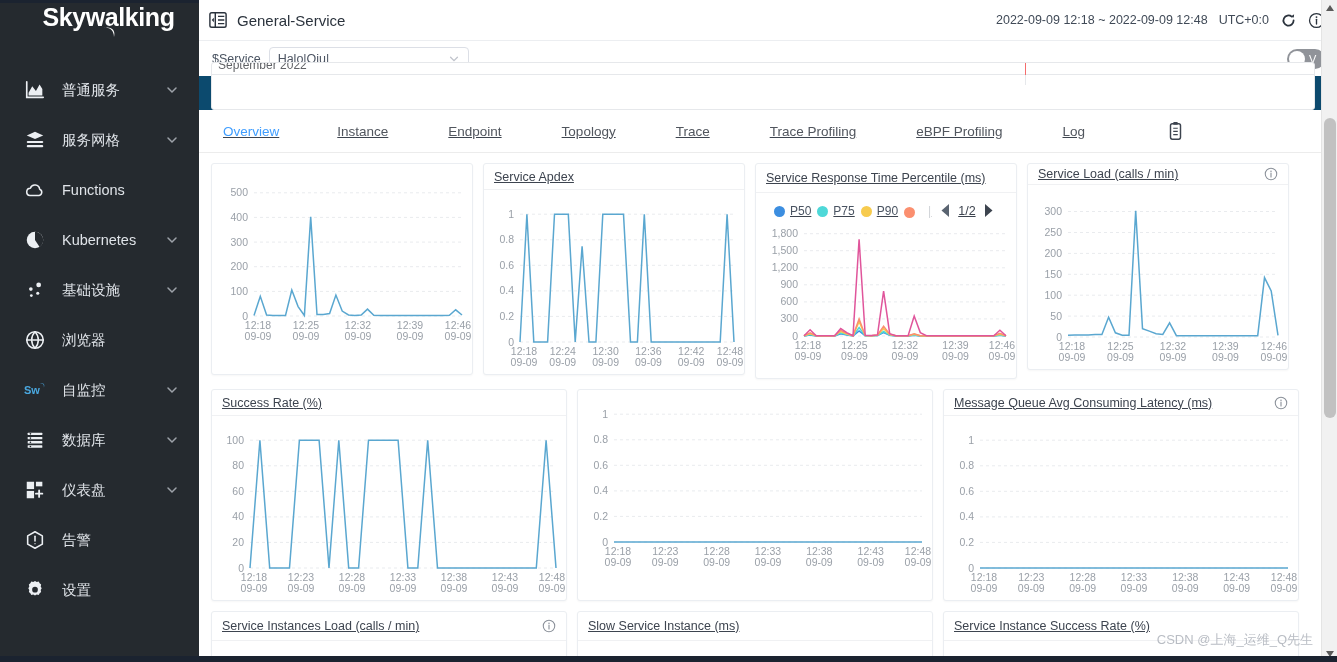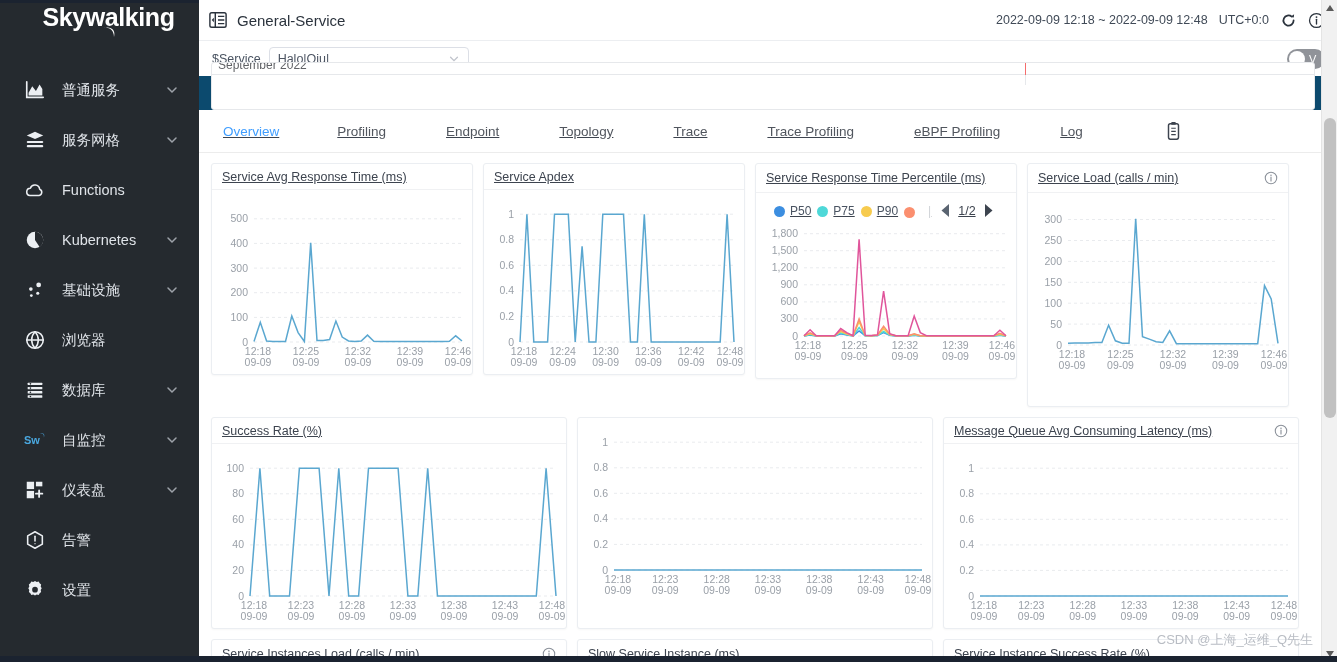--- a/index.html
+++ b/index.html
@@ -271,46 +271,46 @@
               <circle cx="12" cy="12" r="9"></circle>
               <path d="M3 12 h18"></path>
               <path d="M12 3 a13 13 0 0 1 0 18 a13 13 0 0 1 0 -18"></path>
             </svg>
           </span>
           <span class="nav-label">浏览器</span>
           <span class="nav-chev"></span>
         </div>
         <div class="nav-item">
           <span class="nav-ico">
+            <svg width="24" height="22" viewBox="0 0 26 22">
+              <text x="0" y="16" font-family="Liberation Sans, sans-serif" font-size="13" font-weight="bold" fill="#4aa8e0">Sw</text>
+              <path d="M19 3 C23 2 25 5 23.5 8 C24 4 22 2.5 19 3 Z" fill="#4aa8e0"></path>
+            </svg>
+          </span>
+          <span class="nav-label">自监控</span>
+          <span class="nav-chev">
+            <svg width="14" height="14" viewBox="0 0 14 14">
+              <path d="M3 5 L7 9 L11 5" fill="none" stroke="#c6cbd2" stroke-width="1.5" stroke-linecap="round"></path>
+            </svg>
+          </span>
+        </div>
+        <div class="nav-item">
+          <span class="nav-ico">
             <svg width="22" height="22" viewBox="0 0 24 24">
               <rect x="4" y="4" width="16" height="2.6" rx="0.6" fill="#eceff3"></rect>
               <rect x="4" y="8.6" width="16" height="2.6" rx="0.6" fill="#eceff3"></rect>
               <rect x="4" y="13.2" width="16" height="2.6" rx="0.6" fill="#eceff3"></rect>
               <rect x="4" y="17.8" width="16" height="2.6" rx="0.6" fill="#eceff3"></rect>
               <circle cx="7" cy="5.3" r="0.9" fill="#252a2f"></circle>
               <circle cx="7" cy="9.9" r="0.9" fill="#252a2f"></circle>
               <circle cx="7" cy="14.5" r="0.9" fill="#252a2f"></circle>
               <circle cx="7" cy="19.1" r="0.9" fill="#252a2f"></circle>
             </svg>
           </span>
           <span class="nav-label">数据库</span>
-          <span class="nav-chev">
-            <svg width="14" height="14" viewBox="0 0 14 14">
-              <path d="M3 5 L7 9 L11 5" fill="none" stroke="#c6cbd2" stroke-width="1.5" stroke-linecap="round"></path>
-            </svg>
-          </span>
-        </div>
-        <div class="nav-item">
-          <span class="nav-ico">
-            <svg width="24" height="22" viewBox="0 0 26 22">
-              <text x="0" y="16" font-family="Liberation Sans, sans-serif" font-size="13" font-weight="bold" fill="#4aa8e0">Sw</text>
-              <path d="M19 3 C23 2 25 5 23.5 8 C24 4 22 2.5 19 3 Z" fill="#4aa8e0"></path>
-            </svg>
-          </span>
-          <span class="nav-label">自监控</span>
           <span class="nav-chev">
             <svg width="14" height="14" viewBox="0 0 14 14">
               <path d="M3 5 L7 9 L11 5" fill="none" stroke="#c6cbd2" stroke-width="1.5" stroke-linecap="round"></path>
             </svg>
           </span>
         </div>
         <div class="nav-item">
           <span class="nav-ico">
             <svg width="22" height="22" viewBox="0 0 24 24">
               <rect x="3" y="3" width="8" height="8" fill="#eceff3"></rect>
@@ -403,41 +403,38 @@
       <div class="dp-head">
         <span class="dp-month">September 2022</span>
         <span class="dp-divider"></span>
         <span class="dp-divider2"></span>
       </div>
     </div>
 
     <div class="content">
       <div class="tabs" id="tabs">
           <div class="tab active" style="margin-right: 38px;">Overview</div>
-          <div class="tab" style="margin-right: 40px;">Profiling</div>
+          <div class="tab" style="margin-right: 40px;">Instance</div>
           <div class="tab" style="margin-right: 40px;">Endpoint</div>
           <div class="tab" style="margin-right: 40px;">Topology</div>
           <div class="tab" style="margin-right: 40px;">Trace</div>
           <div class="tab" style="margin-right: 40px;">Trace Profiling</div>
           <div class="tab" style="margin-right: 40px;">eBPF Profiling</div>
           <div class="tab" style="margin-right: 44px;">Log</div>
           <span class="tab-ico">
             <svg width="17" height="20" viewBox="0 0 18 22">
               <rect x="3.5" y="3" width="11" height="17" rx="2" fill="none" stroke="#3d444f" stroke-width="1.6"></rect>
               <rect x="6.5" y="1" width="5" height="3.2" rx="1" fill="#3d444f"></rect>
               <path d="M6.5 8 h5 M6.5 11.5 h5 M6.5 15 h5" stroke="#3d444f" stroke-width="1.3"></path>
             </svg>
           </span>
         </div>
       <div class="grid" id="grid">
           <div class="row">
             <div class="card" style="width: 262px; height: 212px;">
-              <div class="card-head">
-                <span class="card-title">Service Avg Response Time (ms)</span>
-              </div>
               <div class="card-body">
                 <div>
                   <svg class="plot" width="256" height="176">
                     <line class="gridline" x1="38" y1="146.0" x2="246" y2="146.0"></line>
                     <text class="ax-text" x="32" y="149.5" text-anchor="end">0</text>
                     <line class="gridline" x1="38" y1="121.4" x2="246" y2="121.4"></line>
                     <text class="ax-text" x="32" y="124.9" text-anchor="end">100</text>
                     <line class="gridline" x1="38" y1="96.7" x2="246" y2="96.7"></line>
                     <text class="ax-text" x="32" y="100.2" text-anchor="end">200</text>
                     <line class="gridline" x1="38" y1="72.1" x2="246" y2="72.1"></line>
@@ -560,21 +557,21 @@
                     <text class="ax-text-x" x="242.0" y="140.0">09-09</text>
                     <path class="serie" d="M44.0 115.9 L50.1 114.9 L56.2 115.9 L62.4 115.9 L68.5 115.9 L74.6 115.9 L80.7 113.7 L86.8 114.9 L93.0 115.9 L99.1 110.9 L105.2 115.8 L111.3 115.8 L117.5 115.5 L123.6 112.6 L129.7 115.3 L135.8 115.9 L141.9 115.9 L148.1 115.9 L154.2 115.2 L160.3 115.9 L166.4 115.9 L172.5 115.9 L178.7 115.9 L184.8 115.9 L190.9 115.9 L197.0 115.9 L203.2 115.9 L209.3 115.9 L215.4 115.9 L221.5 115.9 L227.6 115.9 L233.8 115.9 L239.9 115.2 L246.0 115.9 " stroke="#3c8ee0"></path>
                     <path class="serie" d="M44.0 115.9 L50.1 114.4 L56.2 115.9 L62.4 115.9 L68.5 115.9 L74.6 115.9 L80.7 112.9 L86.8 114.5 L93.0 115.9 L99.1 107.5 L105.2 115.7 L111.3 115.8 L117.5 115.4 L123.6 111.5 L129.7 115.1 L135.8 115.9 L141.9 115.9 L148.1 115.9 L154.2 114.9 L160.3 115.9 L166.4 115.9 L172.5 115.9 L178.7 115.9 L184.8 115.9 L190.9 115.9 L197.0 115.9 L203.2 115.9 L209.3 115.9 L215.4 115.9 L221.5 115.9 L227.6 115.9 L233.8 115.9 L239.9 114.9 L246.0 115.9 " stroke="#4ed8d8"></path>
                     <path class="serie" d="M44.0 115.8 L50.1 113.7 L56.2 115.8 L62.4 115.9 L68.5 115.9 L74.6 115.8 L80.7 111.5 L86.8 114.0 L93.0 115.8 L99.1 101.8 L105.2 115.5 L111.3 115.7 L117.5 115.2 L123.6 108.6 L129.7 114.6 L135.8 115.8 L141.9 115.8 L148.1 115.8 L154.2 114.3 L160.3 115.8 L166.4 115.9 L172.5 115.9 L178.7 115.9 L184.8 115.9 L190.9 115.9 L197.0 115.9 L203.2 115.9 L209.3 115.9 L215.4 115.9 L221.5 115.9 L227.6 115.9 L233.8 115.8 L239.9 114.2 L246.0 115.8 " stroke="#f7cb4e"></path>
                     <path class="serie" d="M44.0 115.8 L50.1 112.9 L56.2 115.8 L62.4 115.8 L68.5 115.8 L74.6 115.8 L80.7 110.3 L86.8 113.4 L93.0 115.8 L99.1 98.9 L105.2 115.4 L111.3 115.7 L117.5 115.0 L123.6 106.3 L129.7 114.2 L135.8 115.8 L141.9 115.8 L148.1 115.8 L154.2 113.7 L160.3 115.8 L166.4 115.8 L172.5 115.8 L178.7 115.8 L184.8 115.8 L190.9 115.8 L197.0 115.8 L203.2 115.8 L209.3 115.8 L215.4 115.8 L221.5 115.8 L227.6 115.8 L233.8 115.8 L239.9 113.4 L246.0 115.8 " stroke="#fb8f6f"></path>
                     <path class="serie" d="M44.0 115.7 L50.1 109.7 L56.2 115.7 L62.4 115.8 L68.5 115.8 L74.6 115.7 L80.7 108.6 L86.8 112.6 L93.0 115.7 L99.1 19.4 L105.2 115.3 L111.3 115.5 L117.5 114.9 L123.6 71.1 L129.7 113.7 L135.8 115.7 L141.9 115.7 L148.1 115.7 L154.2 96.1 L160.3 112.6 L166.4 115.7 L172.5 115.8 L178.7 115.8 L184.8 115.8 L190.9 115.8 L197.0 115.8 L203.2 115.8 L209.3 115.8 L215.4 115.8 L221.5 115.8 L227.6 115.8 L233.8 115.7 L239.9 110.3 L246.0 115.7 " stroke="#e0559b"></path>
                   </svg>
                 </div>
               </div>
             </div>
-            <div class="card" style="width: 262px; height: 244px;">
+            <div class="card" style="width: 262px; height: 207px;">
               <div class="card-head">
                 <span class="card-title">Service Load (calls / min)</span>
                 <span class="card-info">
                   <svg width="14" height="14" viewBox="0 0 20 20">
                     <circle cx="10" cy="10" r="8.2" fill="none" stroke="#8a9099" stroke-width="1.5"></circle>
                     <circle cx="10" cy="6" r="1.1" fill="#8a9099"></circle>
                     <path d="M10 8.6 L10 14.2" stroke="#8a9099" stroke-width="1.6" stroke-linecap="round"></path>
                   </svg>
                 </span>
               </div>

